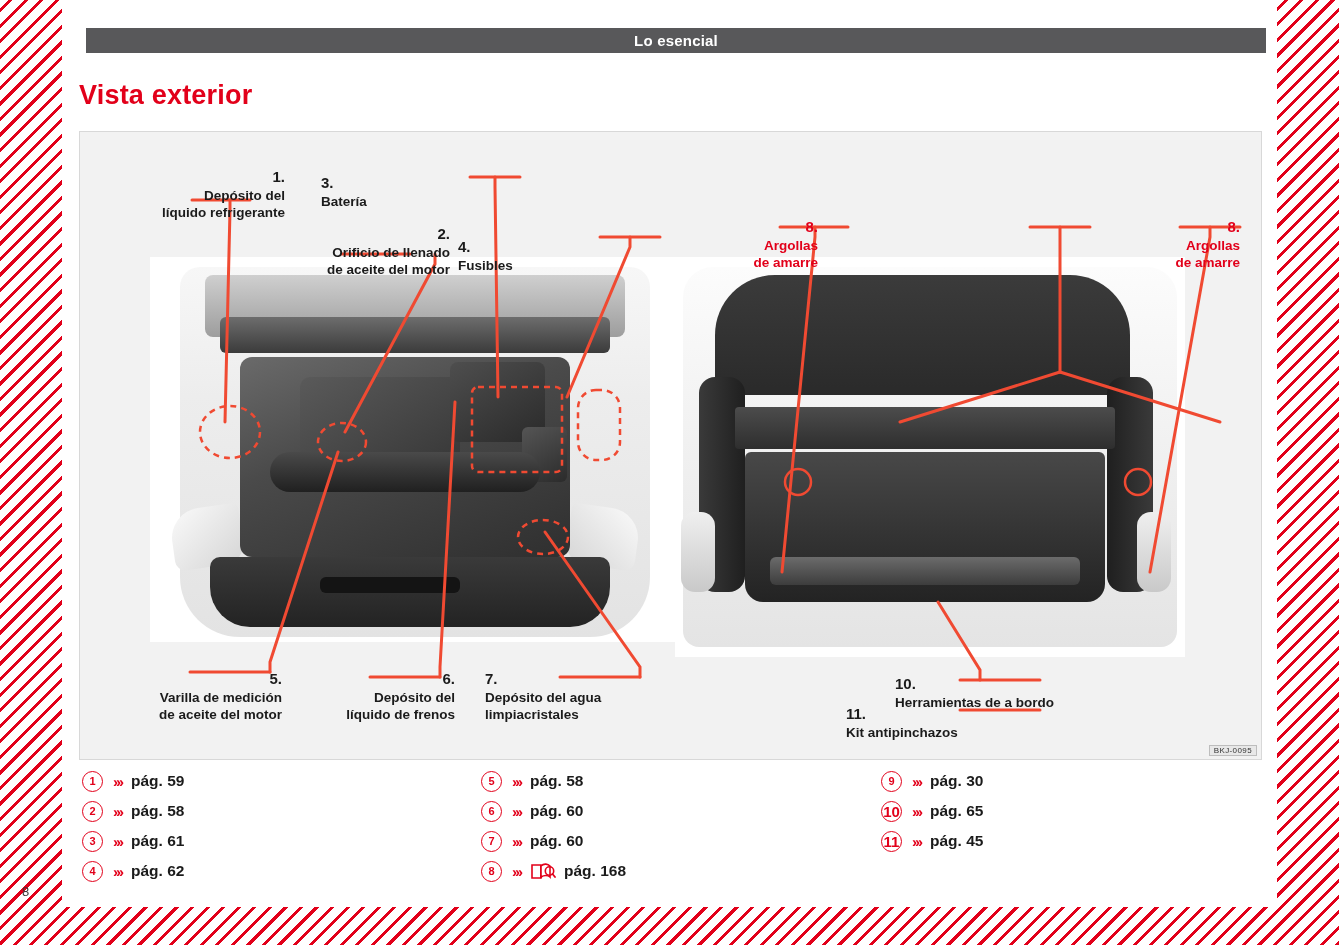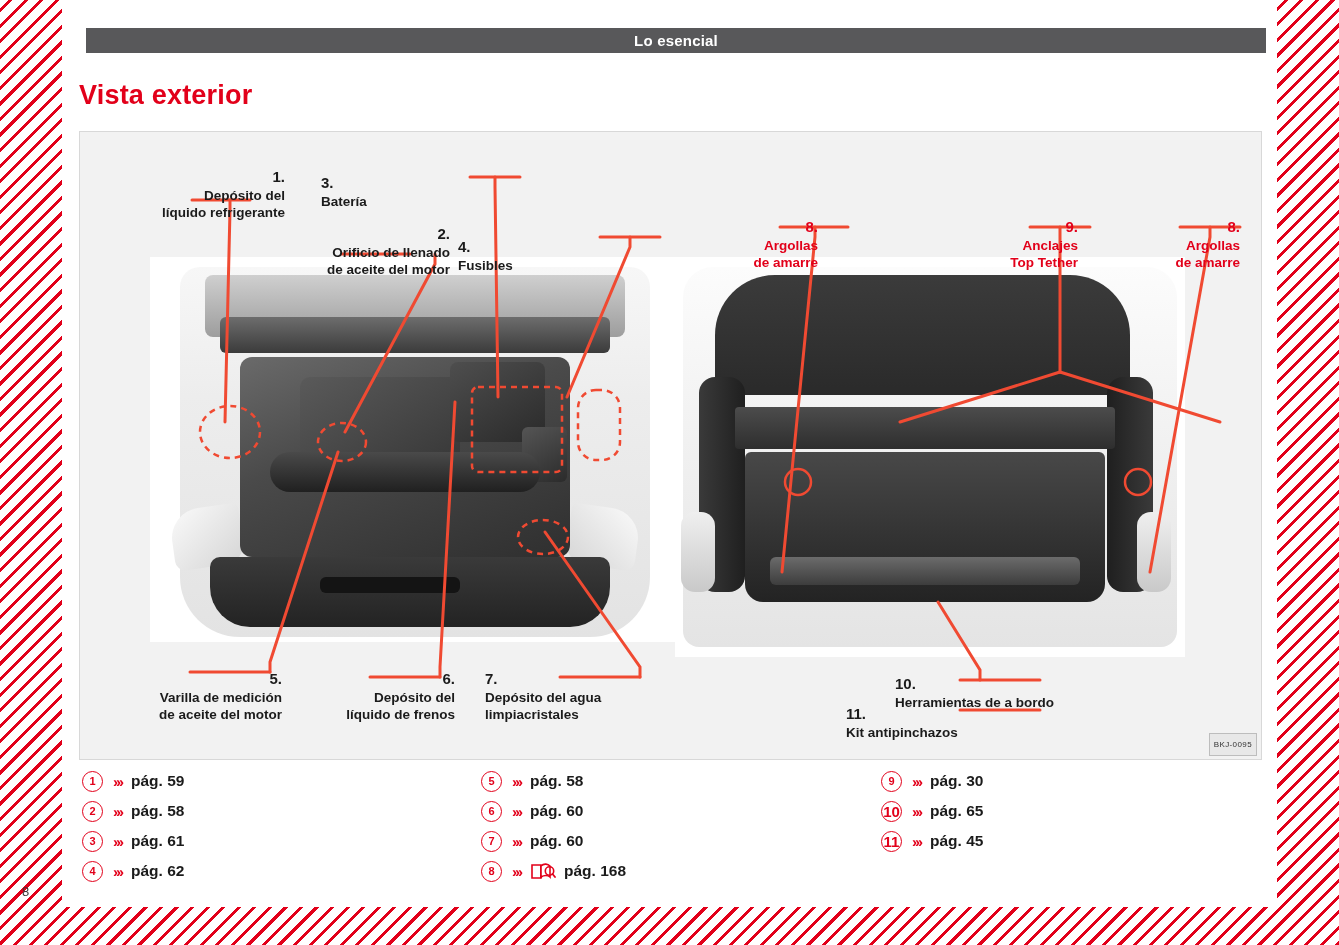--- a/index.html
+++ b/index.html
@@ -77,21 +77,21 @@
     overflow: hidden;
   }
   .figure-code {
     position: absolute;
     right: 4px;
     bottom: 3px;
     font-size: 8px;
     color: #333;
     background: #e8e8e8;
     border: 1px solid #bdbdbd;
-    padding: 6px 4px;
+    padding: 0 4px;
     letter-spacing: .4px;
     font-family: "Liberation Sans", sans-serif;
   }
 
   
   .photo {
     position: absolute;
     background: #ffffff;
     overflow: hidden;
   }
@@ -527,25 +527,20 @@
     <span>Depósito del agua
 limpiacristales</span>
   </div>
 
   <div class="callout red center" style="left:610px; top:68px; width:128px;">
     <span class="num">8.</span>
     <span>Argollas
 de amarre</span>
   </div>
 
-  <div class="callout red center" style="left:868px; top:68px; width:130px;">
-    <span class="num">9.</span>
-    <span>Anclajes
-Top Tether</span>
-  </div>
 
   <div class="callout red center" style="left:1030px; top:68px; width:130px;">
     <span class="num">8.</span>
     <span>Argollas
 de amarre</span>
   </div>
 
   <div class="callout" style="left:815px; top:525px;">
     <span class="num">10.</span>
     <span>Herramientas de a bordo</span>

